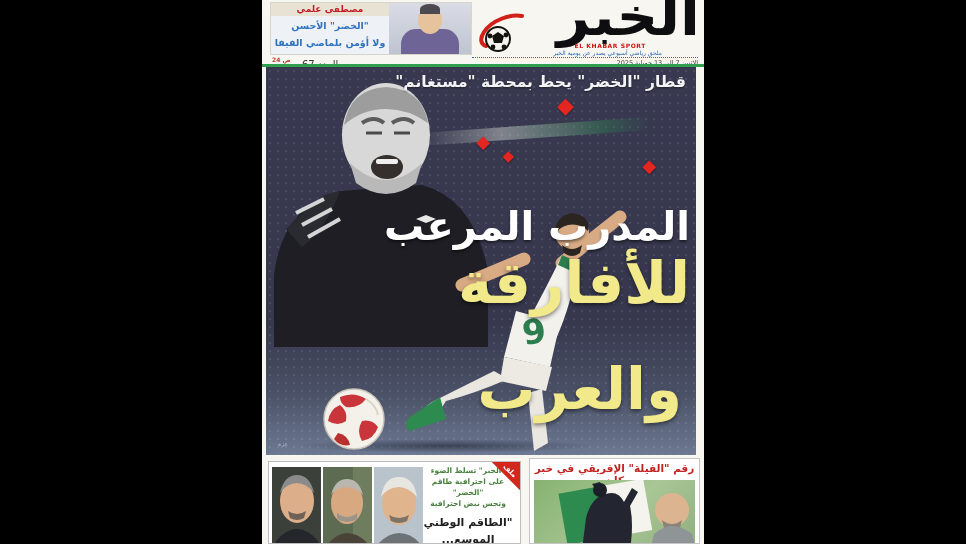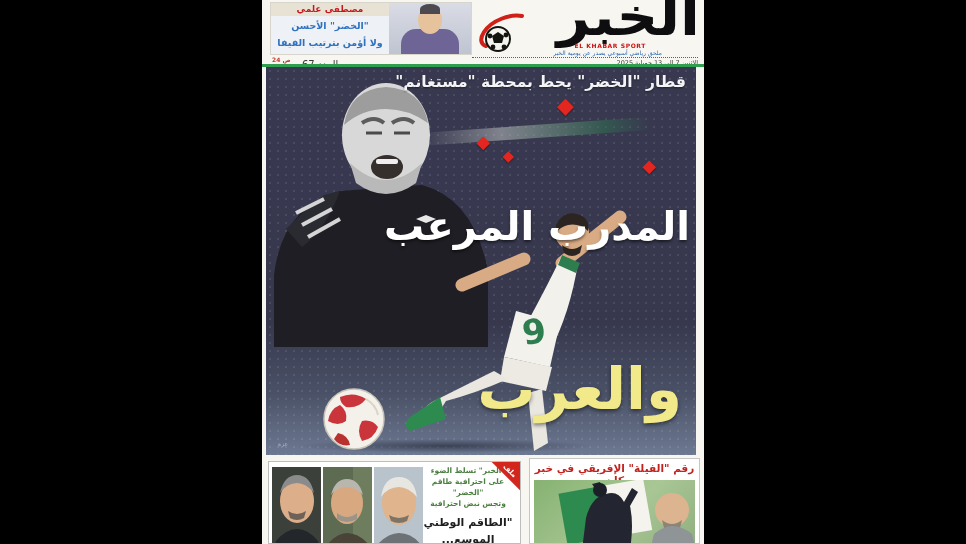--- a/index.html
+++ b/index.html
@@ -102,21 +102,21 @@
 
 <div class="stage">
   <div class="page">
 
     <div class="masthead">
 
       <div class="teaser">
         <div class="teaser-banner">مصطفى علمي</div>
         <div class="teaser-quote">
           <div>"الخضر" الأحسن</div>
-          <div>ولا أؤمن بترتيب الفيفا</div>
+          <div>ولا أؤمن بلماضي الفيفا</div>
         </div>
         <div class="teaser-photo">
           <div class="t-head">
             <div class="t-hair"></div>
           </div>
           <div class="t-body"></div>
         </div>
       </div>
       <div class="page-ref">ص 24</div>
 
@@ -143,20 +143,21 @@
     <div class="poster">
       <div class="kicker">قطار "الخضر" يحط بمحطة "مستغانم"</div>
       <div class="flag-ribbon"></div>
 
       <span class="diamond d1">◆</span>
       <span class="diamond d2">◆</span>
       <span class="diamond d3">◆</span>
       <span class="diamond d4">◆</span>
 
       <div class="sub1">المدرب المرعب</div>
+      <div class="sub2">للأفارقة</div>
       <div class="sub3">والعرب</div>
 
       <svg class="coach-art" width="236" height="268" viewBox="0 0 236 268">
         <path d="M8,268 L8,196 Q16,128 74,112 L156,106 Q208,120 222,192 L222,268 Z" fill="#1e1e24"></path>
         <path d="M74,112 Q60,150 36,168 L20,150 Q40,130 58,116 Z" fill="#2a2a31"></path>
         <g stroke="#e8e8e8" stroke-width="4" opacity=".9">
           <line x1="30" y1="134" x2="58" y2="120"></line>
           <line x1="36" y1="146" x2="66" y2="130"></line>
           <line x1="42" y1="158" x2="74" y2="140"></line>
         </g>

